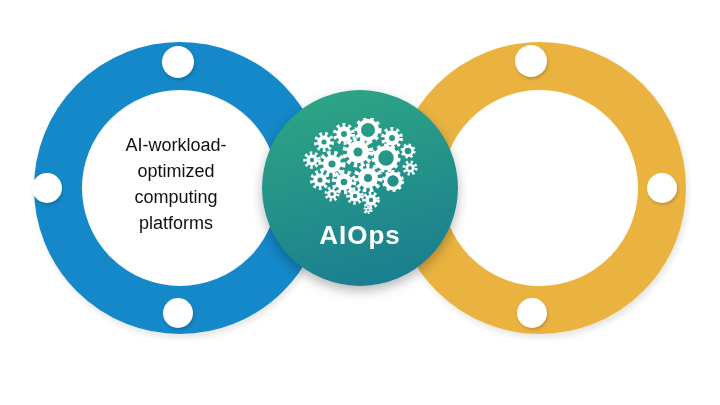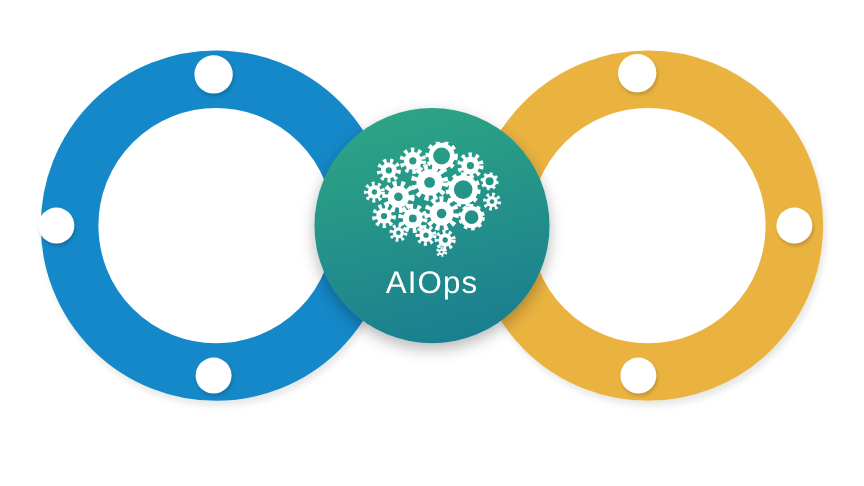--- a/index.html
+++ b/index.html
@@ -71,40 +71,44 @@
     height: 96px;
   }
   .aiops-title {
     position: absolute;
     left: 0;
     top: 130px;
     width: 100%;
     text-align: center;
     color: #ffffff;
     font-size: 26px;
-    font-weight: 400;
+    font-weight: 700;
     letter-spacing: 1px;
   }
 </style>
 </head>
 <body>
 
 <div class="stage">
 
   <div class="ring ring-blue"></div>
 
   <div class="ring ring-yellow"></div>
 
   <div class="dot dot-blue-top"></div>
   <div class="dot dot-blue-left"></div>
   <div class="dot dot-blue-bottom"></div>
   <div class="dot dot-yellow-top"></div>
   <div class="dot dot-yellow-right"></div>
   <div class="dot dot-yellow-bottom"></div>
 
+  <div class="loop-label loop-label-left">AI-workload-
+optimized
+computing
+platforms</div>
 
   <div class="center-circle">
 
     <svg class="brain-icon" viewBox="0 0 124 96" aria-hidden="true">
       <defs>
         <mask id="gearmask">
 
           <circle cx="46" cy="16" r="9" fill="none" stroke="#fff" stroke-width="4" stroke-dasharray="2.8 3"></circle>
           <circle cx="46" cy="16" r="7.5" fill="#fff"></circle>
             <circle cx="46" cy="16" r="3" fill="#000"></circle>

